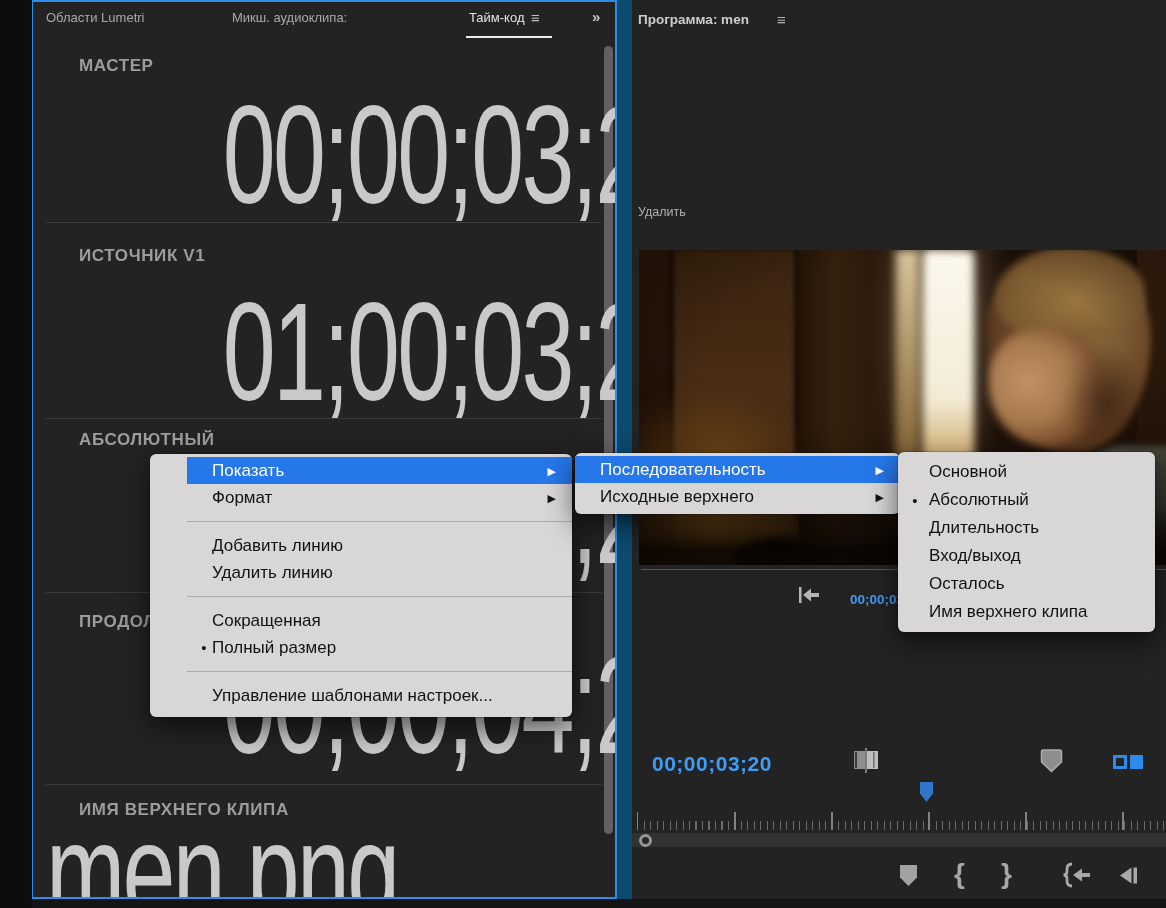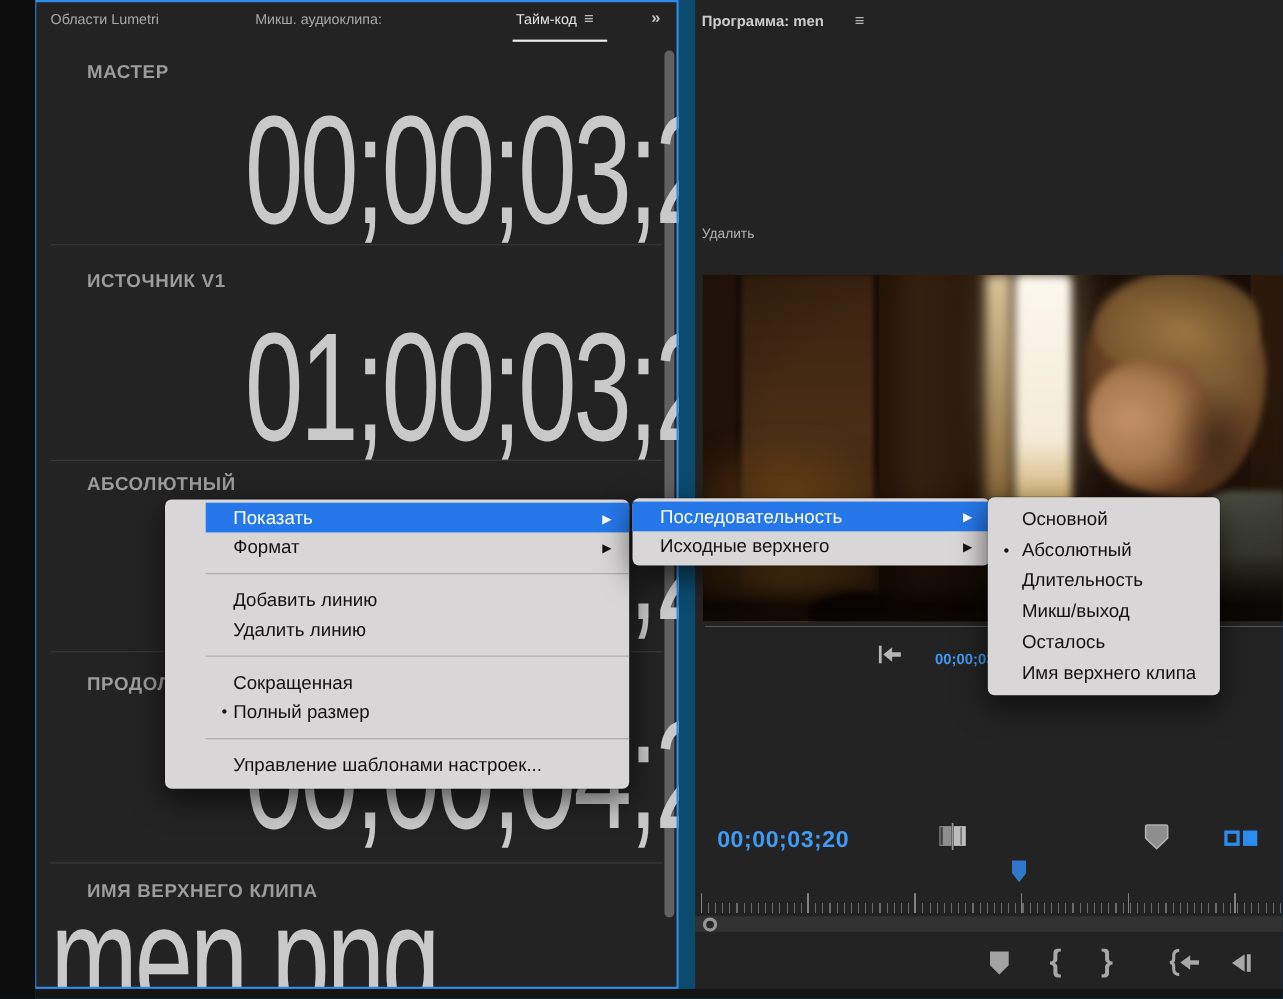--- a/index.html
+++ b/index.html
@@ -31,21 +31,21 @@
   .lab0{top:56px;} .val0{top:85px;}  .sep0{top:222px;}
   .lab1{top:246px;} .val1{top:282px;} .sep1{top:418px;}
   .lab2{top:430px;} .val2{top:445px;} .sep2{top:592px;}
   .lab3{top:612px;} .val3{top:635px;} .sep3{top:784px;}
   .lab4{top:800px;} .val4{top:802px;}
 
   
   .menu { position:absolute; background:#d8d6d6; border-radius:6px; box-shadow:0 10px 28px rgba(0,0,0,.6), 0 0 0 1px rgba(0,0,0,.18); padding:3px 0 8px 0; }
   .menu-main { left:118px; top:454px; width:422px; z-index:50;padding-left:37px; }
   .menu-sub1 { left:543px; top:453px; width:325px; z-index:51; padding-bottom:4px; }
-  .menu-sub2 { left:866px; top:452px; width:211px; z-index:52; padding-top:6px; padding-bottom:6px; }
+  .menu-sub2 { left:866px; top:452px; width:257px; z-index:52; padding-top:6px; padding-bottom:6px; }
   .mrow { position:relative; display:flex; align-items:center; height:27px; padding:0 16px 0 25px; font-size:17px; color:#121212; white-space:nowrap; }
   .menu-sub2 .mrow { height:28px; padding-left:31px; }
   .mrow.hl { background:#2677e9; color:#ffffff; }
   .mrow .arr { margin-left:auto; font-size:11px; padding-top:1px; }
   .mrow .bullet { position:absolute; left:8px; width:18px; text-align:center; font-size:15px; }
   .msep { height:1px; background:#ababab; margin:10px 0; }
 
   
   .prog-title { position:absolute; left:606px; top:12px; font-size:13.5px; font-weight:bold; color:#cdcdcd; }
   .prog-menu-icon { position:absolute; left:745px; top:11px; font-size:15px; color:#b3b3b3; }
@@ -271,21 +271,21 @@
       <span>Основной</span>
     </div>
     <div class="mrow">
       <span class="bullet">•</span>
       <span>Абсолютный</span>
     </div>
     <div class="mrow">
       <span>Длительность</span>
     </div>
     <div class="mrow">
-      <span>Микш/выход</span>
+      <span>Вход/выход</span>
     </div>
     <div class="mrow">
       <span>Осталось</span>
     </div>
     <div class="mrow">
       <span>Имя верхнего клипа</span>
     </div>
   </div>
 
   <div class="sel-border"></div>

